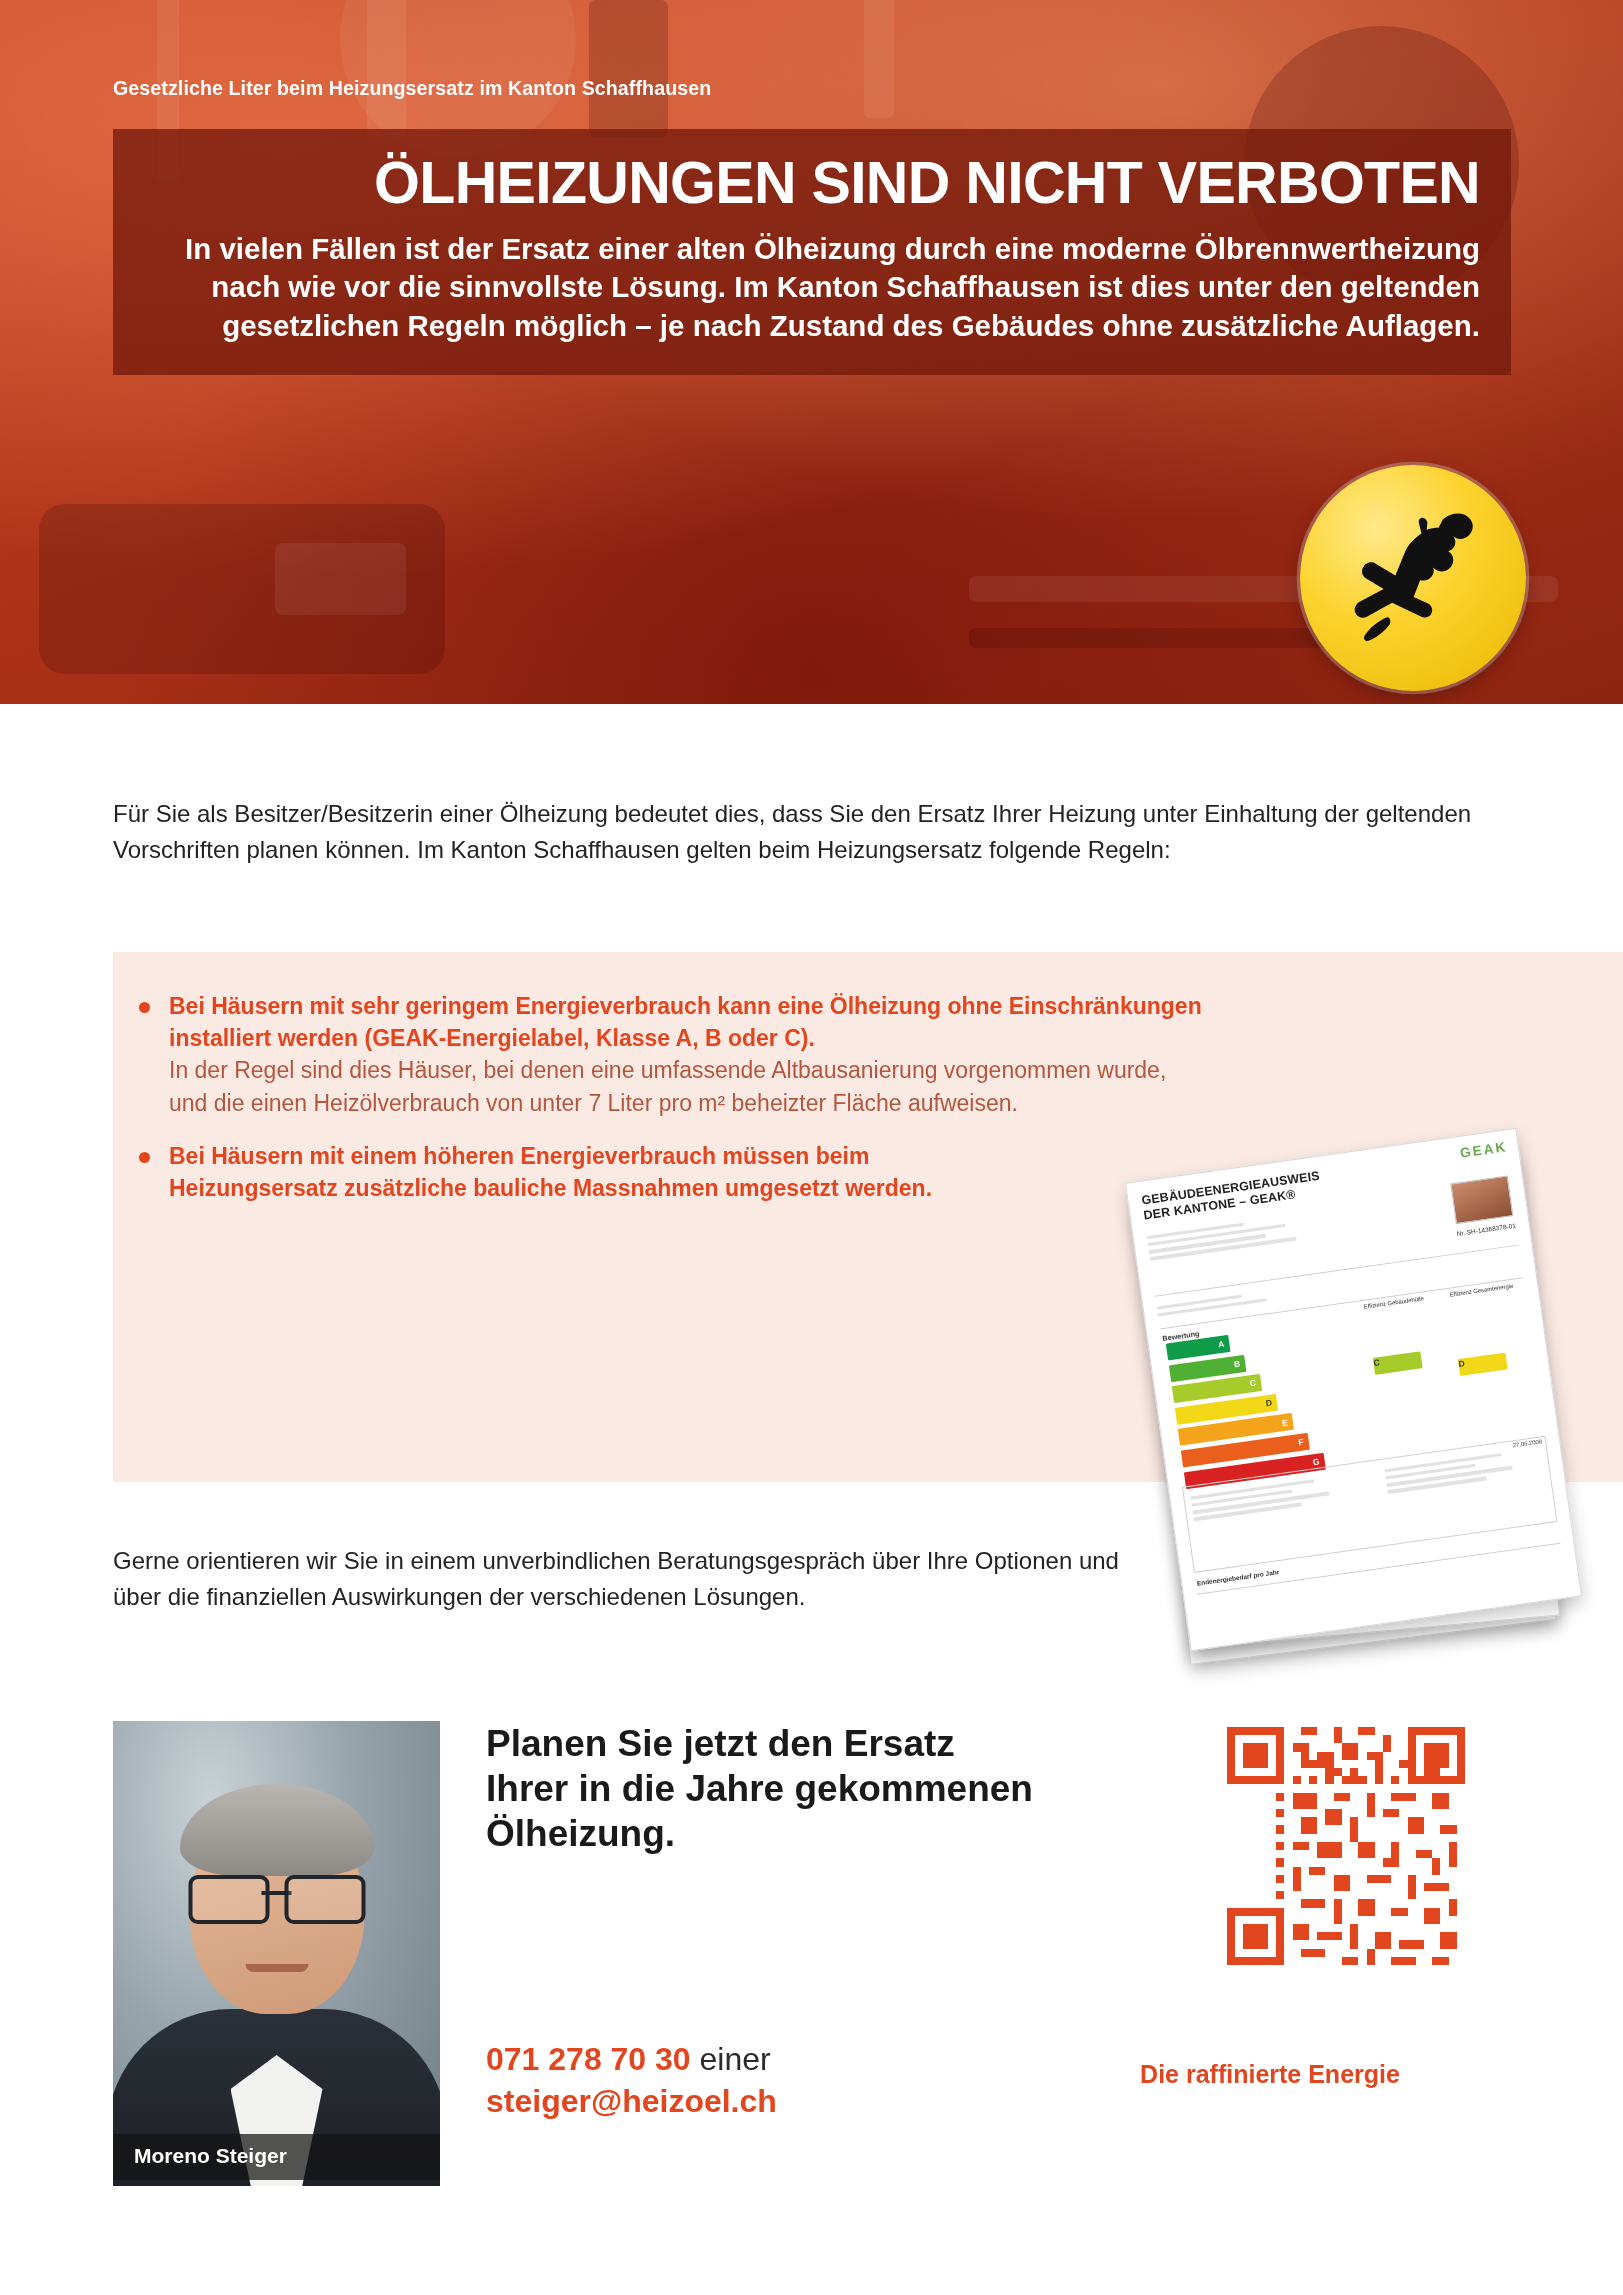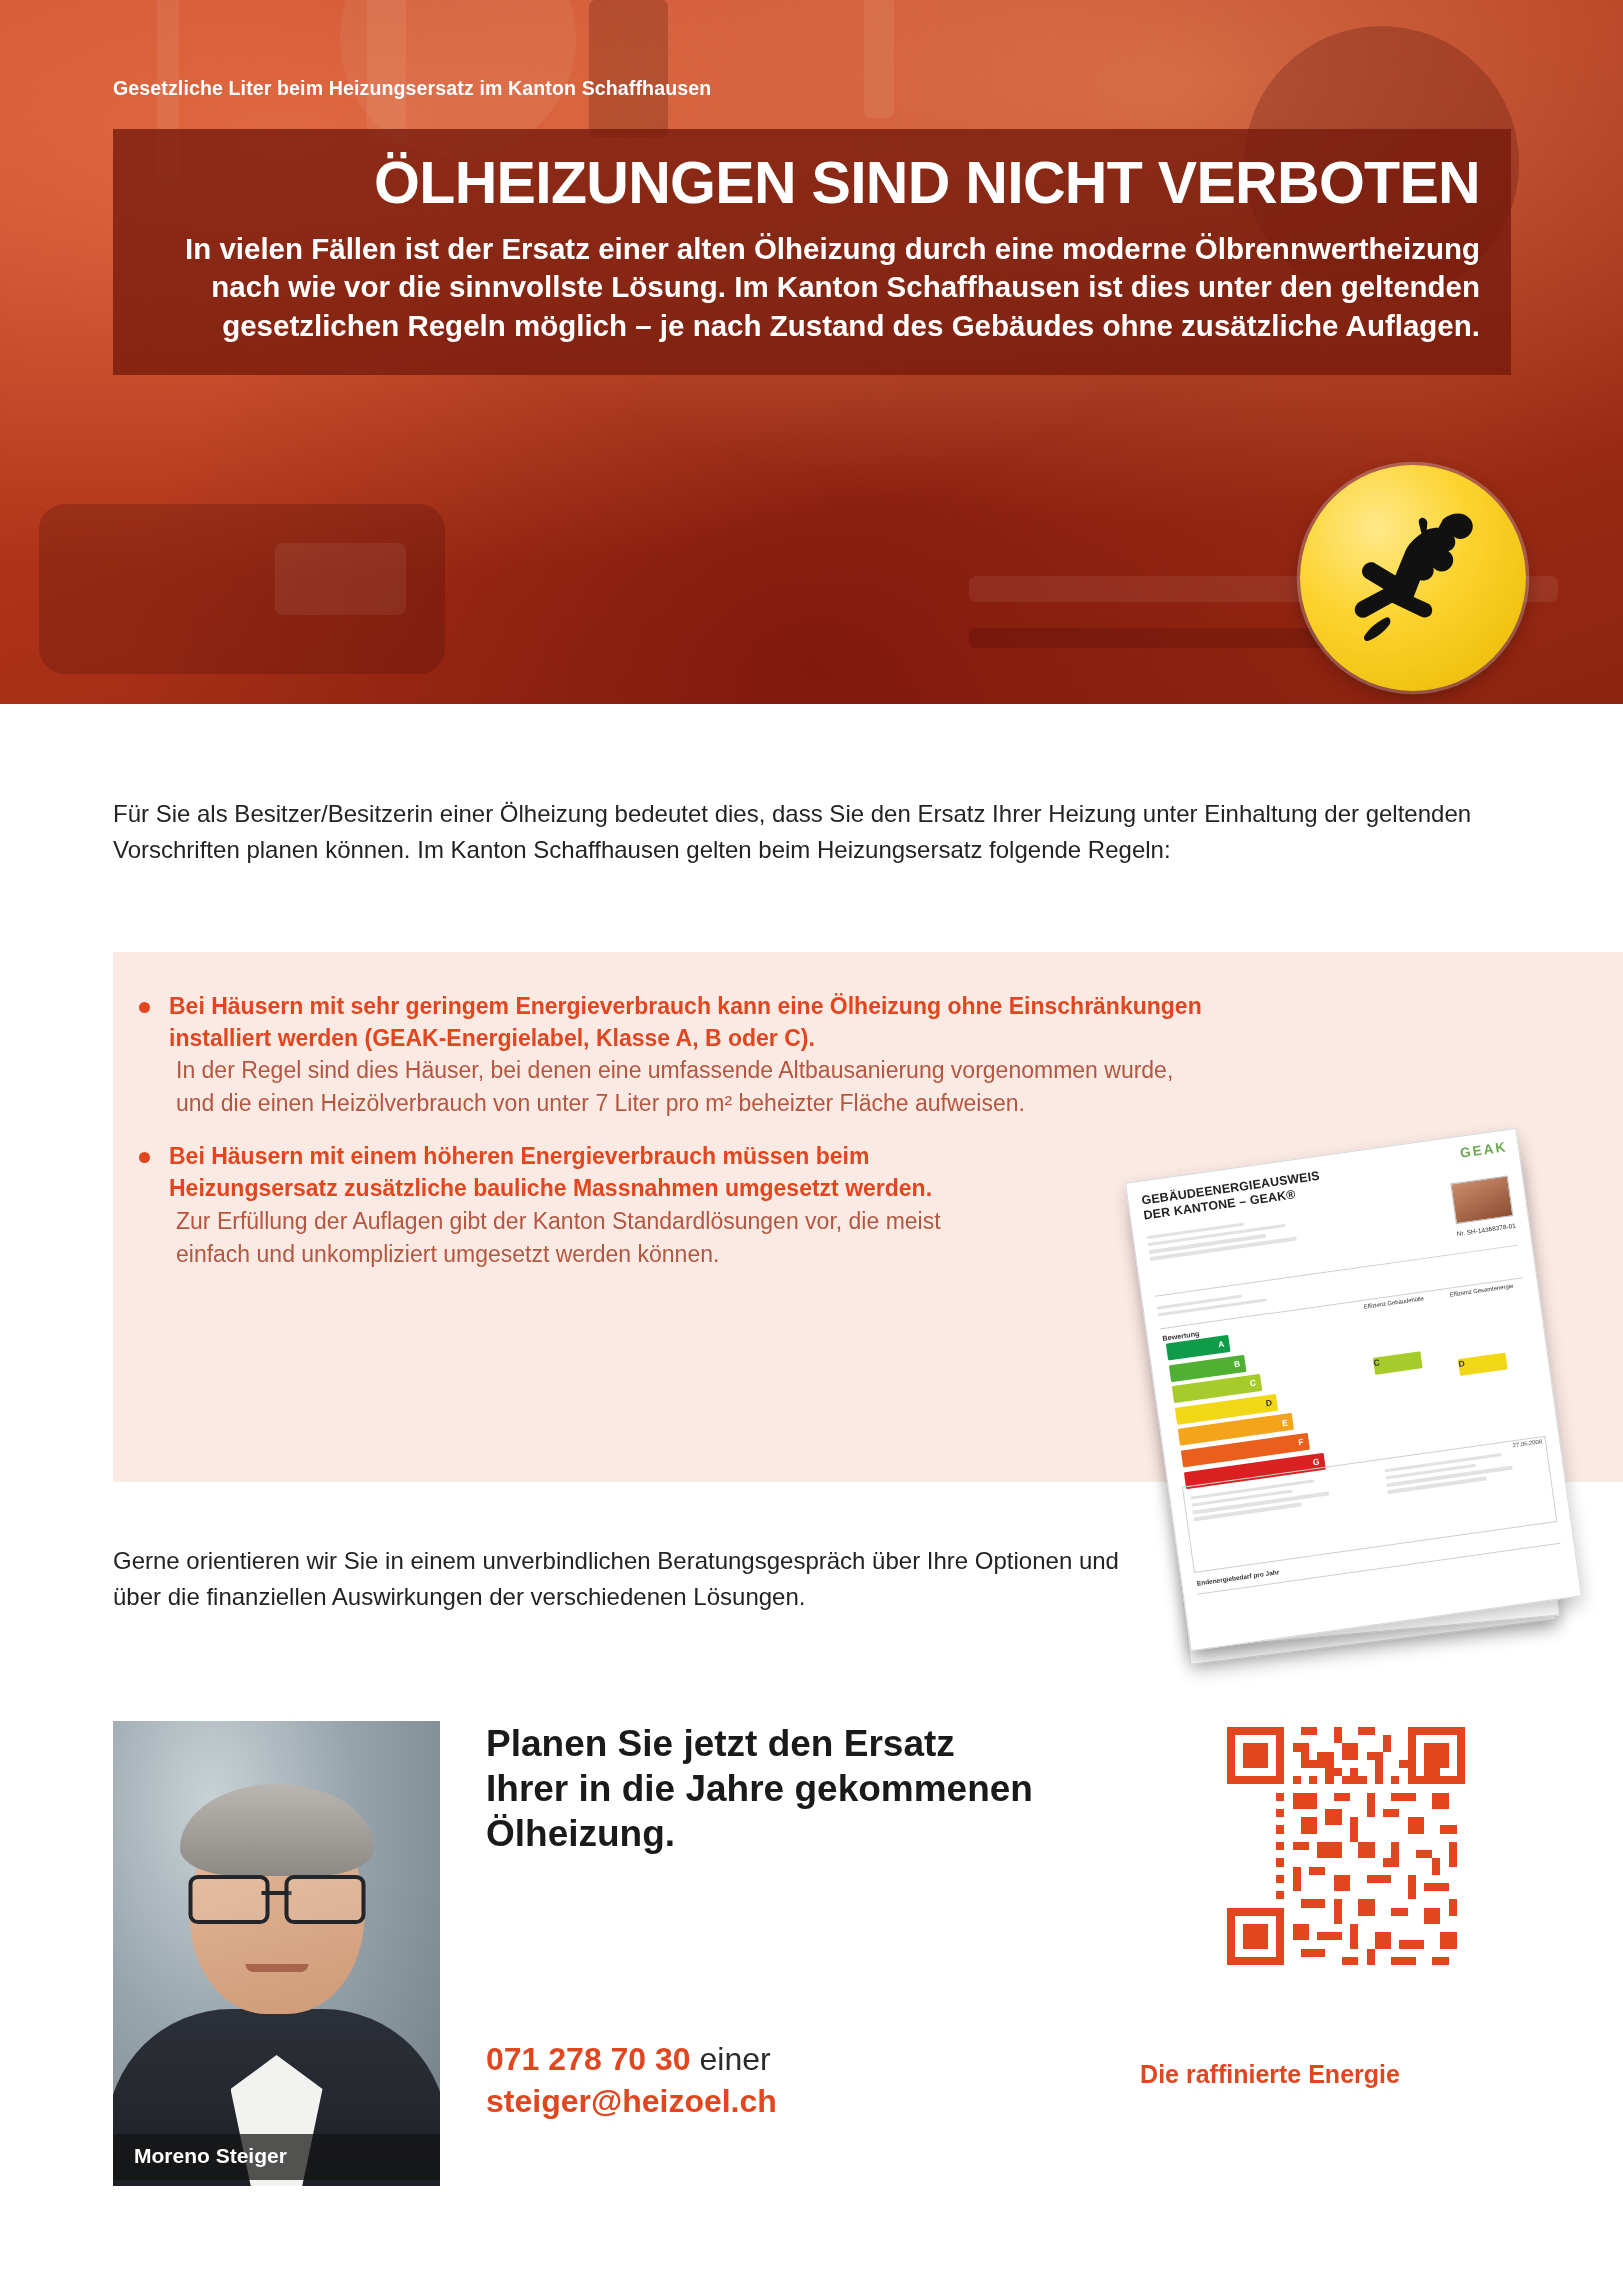--- a/index.html
+++ b/index.html
@@ -145,21 +145,20 @@
     font-size: 23px;
     line-height: 1.40;
     font-weight: 700;
     color: #e2461f;
   }
   .bullet-text {
     display: block;
     font-size: 23px;
     line-height: 1.44;
     color: #b5563f;
-    margin-left: 7px;
   }
   .bullet-2 { width: 818px; }
 
   
   .geak {
     position: absolute;
     left: 1136px;
     top: 1142px;
     width: 458px;
     height: 524px;
@@ -351,21 +350,20 @@
 <p class="intro">Für Sie als Besitzer/Besitzerin einer Ölheizung bedeutet dies, dass Sie den Ersatz Ihrer Heizung unter Einhaltung der geltenden Vorschriften planen können. Im Kanton Schaffhausen gelten beim Heizungsersatz folgende Regeln:</p>
 
 <div class="callout">
   <ul>
     <li>
       <span class="bullet-strong">Bei Häusern mit sehr geringem Energieverbrauch kann eine Ölheizung ohne Einschränkungen installiert werden (GEAK-Energielabel, Klasse A, B oder C).</span>
       <span class="bullet-text">In der Regel sind dies Häuser, bei denen eine umfassende Altbausanierung vorgenommen wurde, und die einen Heizölverbrauch von unter 7 Liter pro m² beheizter Fläche aufweisen.</span>
     </li>
     <li>
       <span class="bullet-strong bullet-2">Bei Häusern mit einem höheren Energieverbrauch müssen beim Heizungsersatz zusätzliche bauliche Massnahmen umgesetzt werden.</span>
-      <span class="bullet-text bullet-2">Zur Erfüllung der Auflagen gibt der Kanton Standardlösungen vor, die meist einfach und unkompliziert umgesetzt werden können.</span>
     </li>
   </ul>
 </div>
 
 <div class="geak">
   <div class="sheet back1"></div>
   <div class="sheet back2"></div>
   <div class="sheet front">
     <div class="geak-inner">
       <div class="geak-title">

